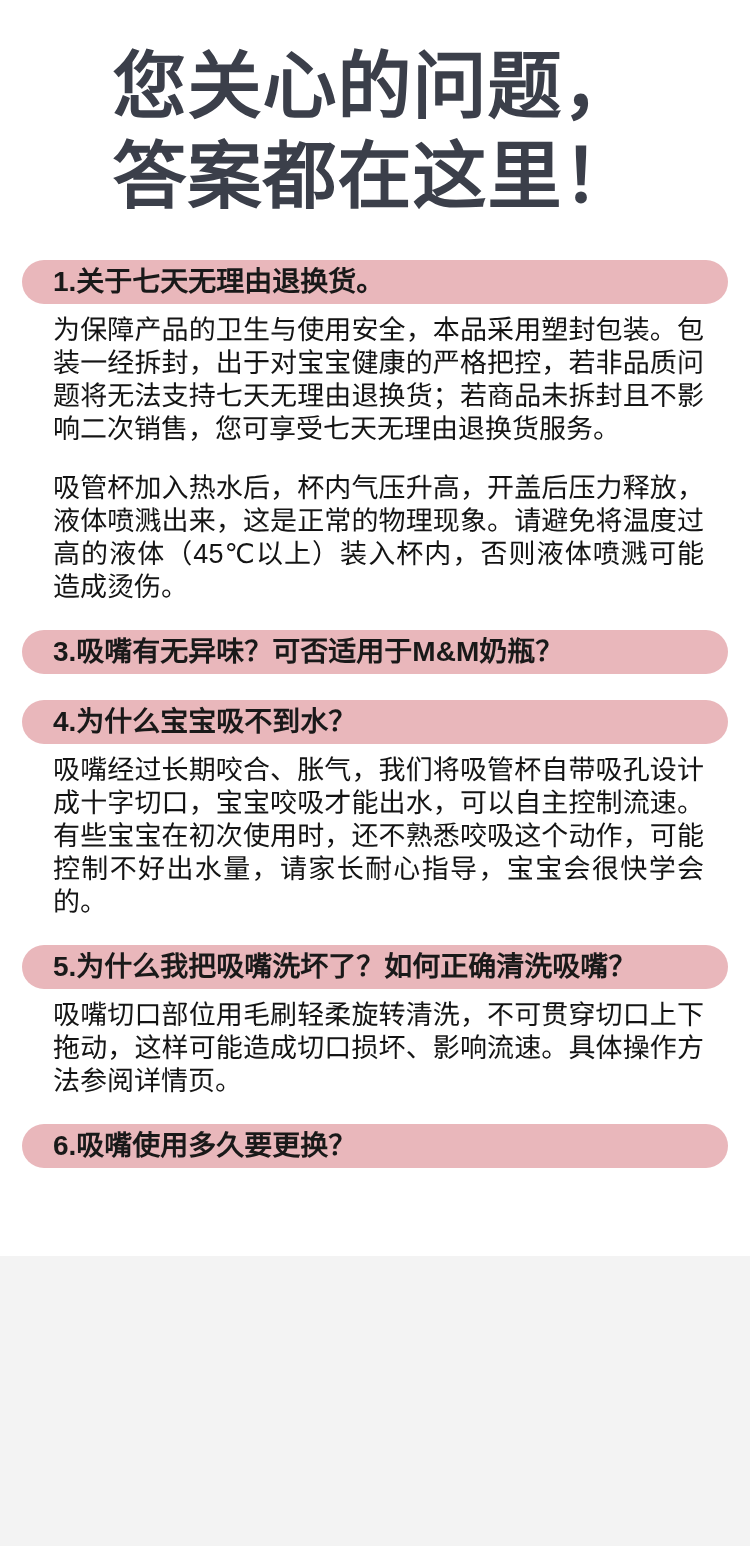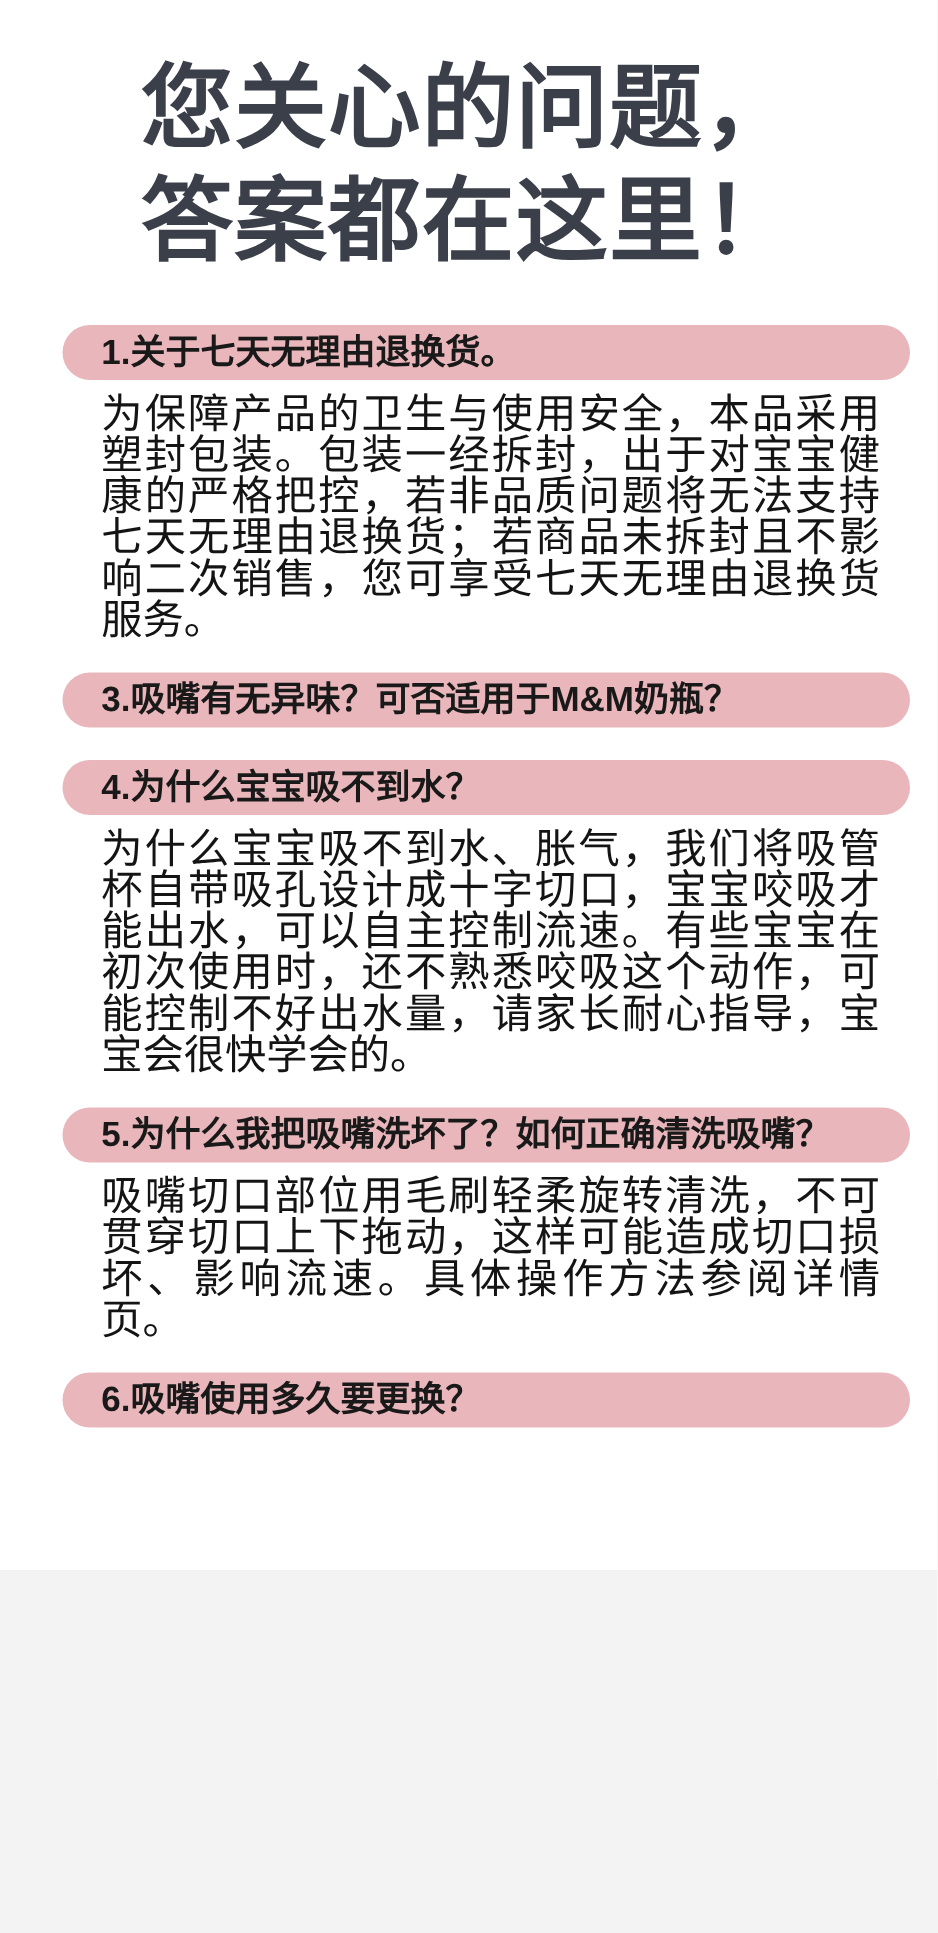--- a/index.html
+++ b/index.html
@@ -24,36 +24,36 @@
     margin:0;
     padding-top:42px;
     text-align:center;
     font-size:74px;
     line-height:90px;
     font-weight:700;
     letter-spacing:1px;
     color:var(--title-color);
   }
   .title .t-line{display:block;}
-  .content{padding:4px 22px;margin-left:28px;}
+  .content{padding:4px 22px;}
   .faq-item{margin-top:26px;}
   .faq-item.first{margin-top:34px;}
   .q-pill{
     background:var(--accent-pink);
     border-radius:24px;
     padding:5px 20px 5px 31px;
     font-size:28px;
     line-height:34px;
     font-weight:600;
     color:var(--question-color);
   }
   .answer{padding:0 24px 0 31px;}
   .answer p{
     margin:10px 0 0;
-    font-size:33px;
+    font-size:27px;
     line-height:33px;
     font-weight:500;
     color:var(--answer-color);
     text-align:justify;
   }
   .answer p + p{margin-top:5px;}
 </style>
 </head>
 <body>
 
@@ -70,35 +70,36 @@
       <div class="q-pill">
         <span>1.关于七天无理由退换货。</span>
       </div>
       <div class="answer">
         <p>为保障产品的卫生与使用安全，本品采用塑封包装。包装一经拆封，出于对宝宝健康的严格把控，若非品质问题将无法支持七天无理由退换货；若商品未拆封且不影响二次销售，您可享受七天无理由退换货服务。</p>
       </div>
     </section>
 
     <section class="faq-item">
       <div class="answer">
+        <p>吸管杯加入热水后，杯内气压升高，开盖后压力释放，液体喷溅出来，这是正常的物理现象。请避免将温度过高的液体（45℃以上）装入杯内，否则液体喷溅可能造成烫伤。</p>
       </div>
     </section>
 
     <section class="faq-item">
       <div class="q-pill">
         <span>3.吸嘴有无异味？可否适用于M&amp;M奶瓶？</span>
       </div>
     </section>
 
     <section class="faq-item">
       <div class="q-pill">
         <span>4.为什么宝宝吸不到水？</span>
       </div>
       <div class="answer">
-        <p>为什么宝宝吸不到水、胀气，我们将吸管杯自带吸孔设计成十字切口，宝宝咬吸才能出水，可以自主控制流速。有些宝宝在初次使用时，还不熟悉咬吸这个动作，可能控制不好出水量，请家长耐心指导，宝宝会很快学会的。</p>
+        <p>吸嘴经过长期咬合、胀气，我们将吸管杯自带吸孔设计成十字切口，宝宝咬吸才能出水，可以自主控制流速。有些宝宝在初次使用时，还不熟悉咬吸这个动作，可能控制不好出水量，请家长耐心指导，宝宝会很快学会的。</p>
       </div>
     </section>
 
     <section class="faq-item">
       <div class="q-pill">
         <span>5.为什么我把吸嘴洗坏了？如何正确清洗吸嘴？</span>
       </div>
       <div class="answer">
         <p>吸嘴切口部位用毛刷轻柔旋转清洗，不可贯穿切口上下拖动，这样可能造成切口损坏、影响流速。具体操作方法参阅详情页。</p>
       </div>

